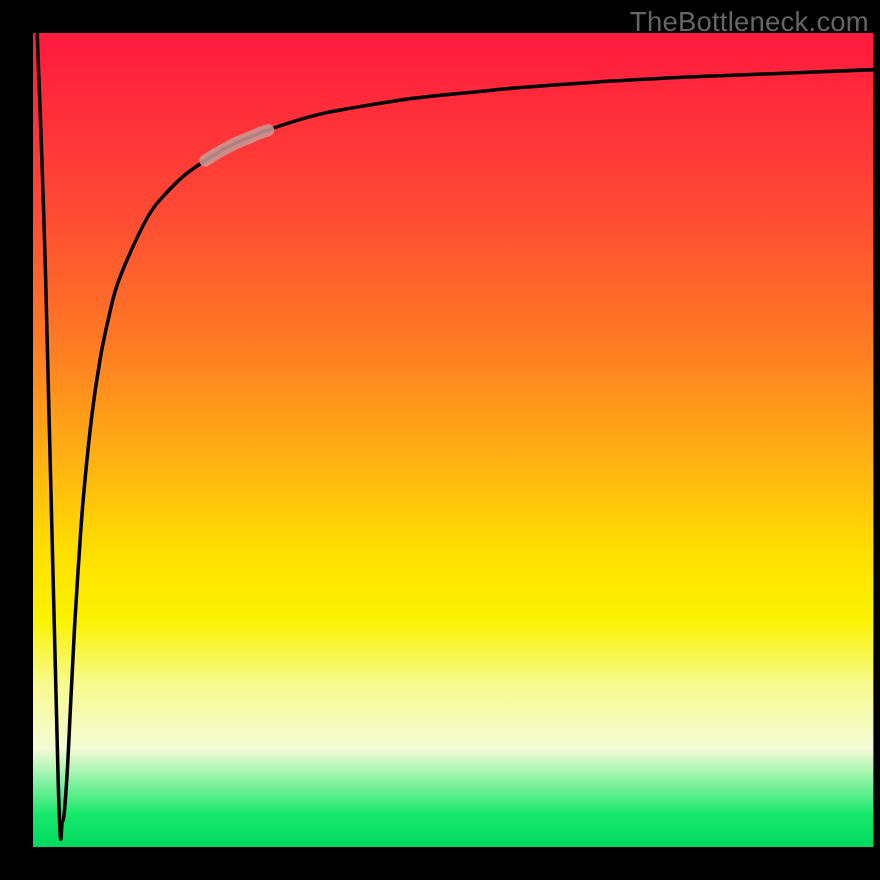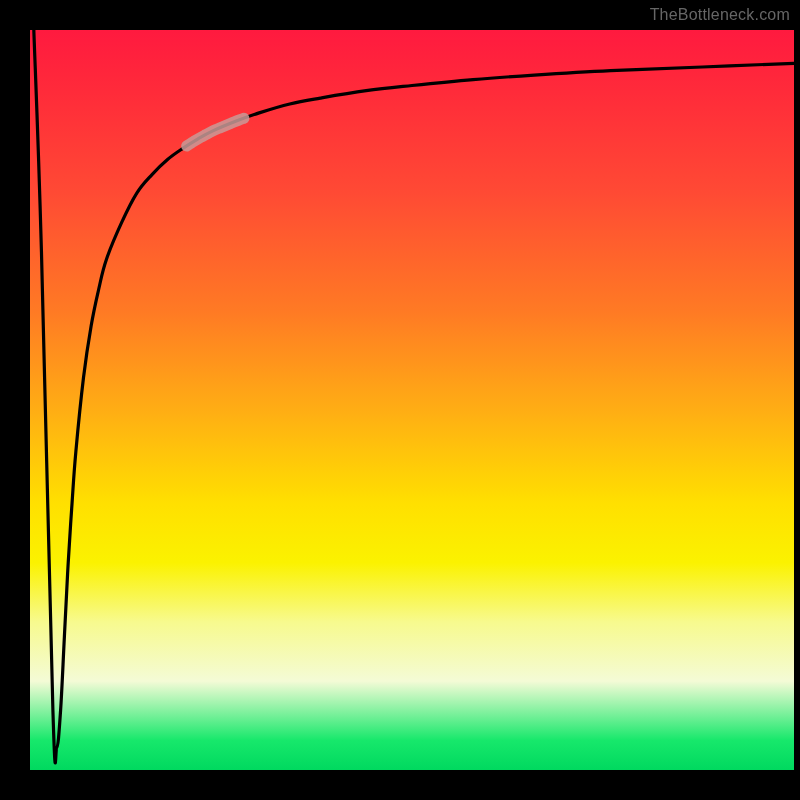--- a/index.html
+++ b/index.html
@@ -37,21 +37,21 @@
       #f4fbd6 88%,
       #17e86b 96%,
       #00d95f 100%
     );
   }
   .attribution {
     position: absolute;
     top: 6px;
     right: 10px;
     color: #666;
-    font-size: 16px;
+    font-size: 25px;
     letter-spacing: 0.2px;
     user-select: none;
   }
   svg.curve {
     position: absolute;
     left: 0;
     top: 0;
     width: 764px;
     height: 740px;
     overflow: visible;

